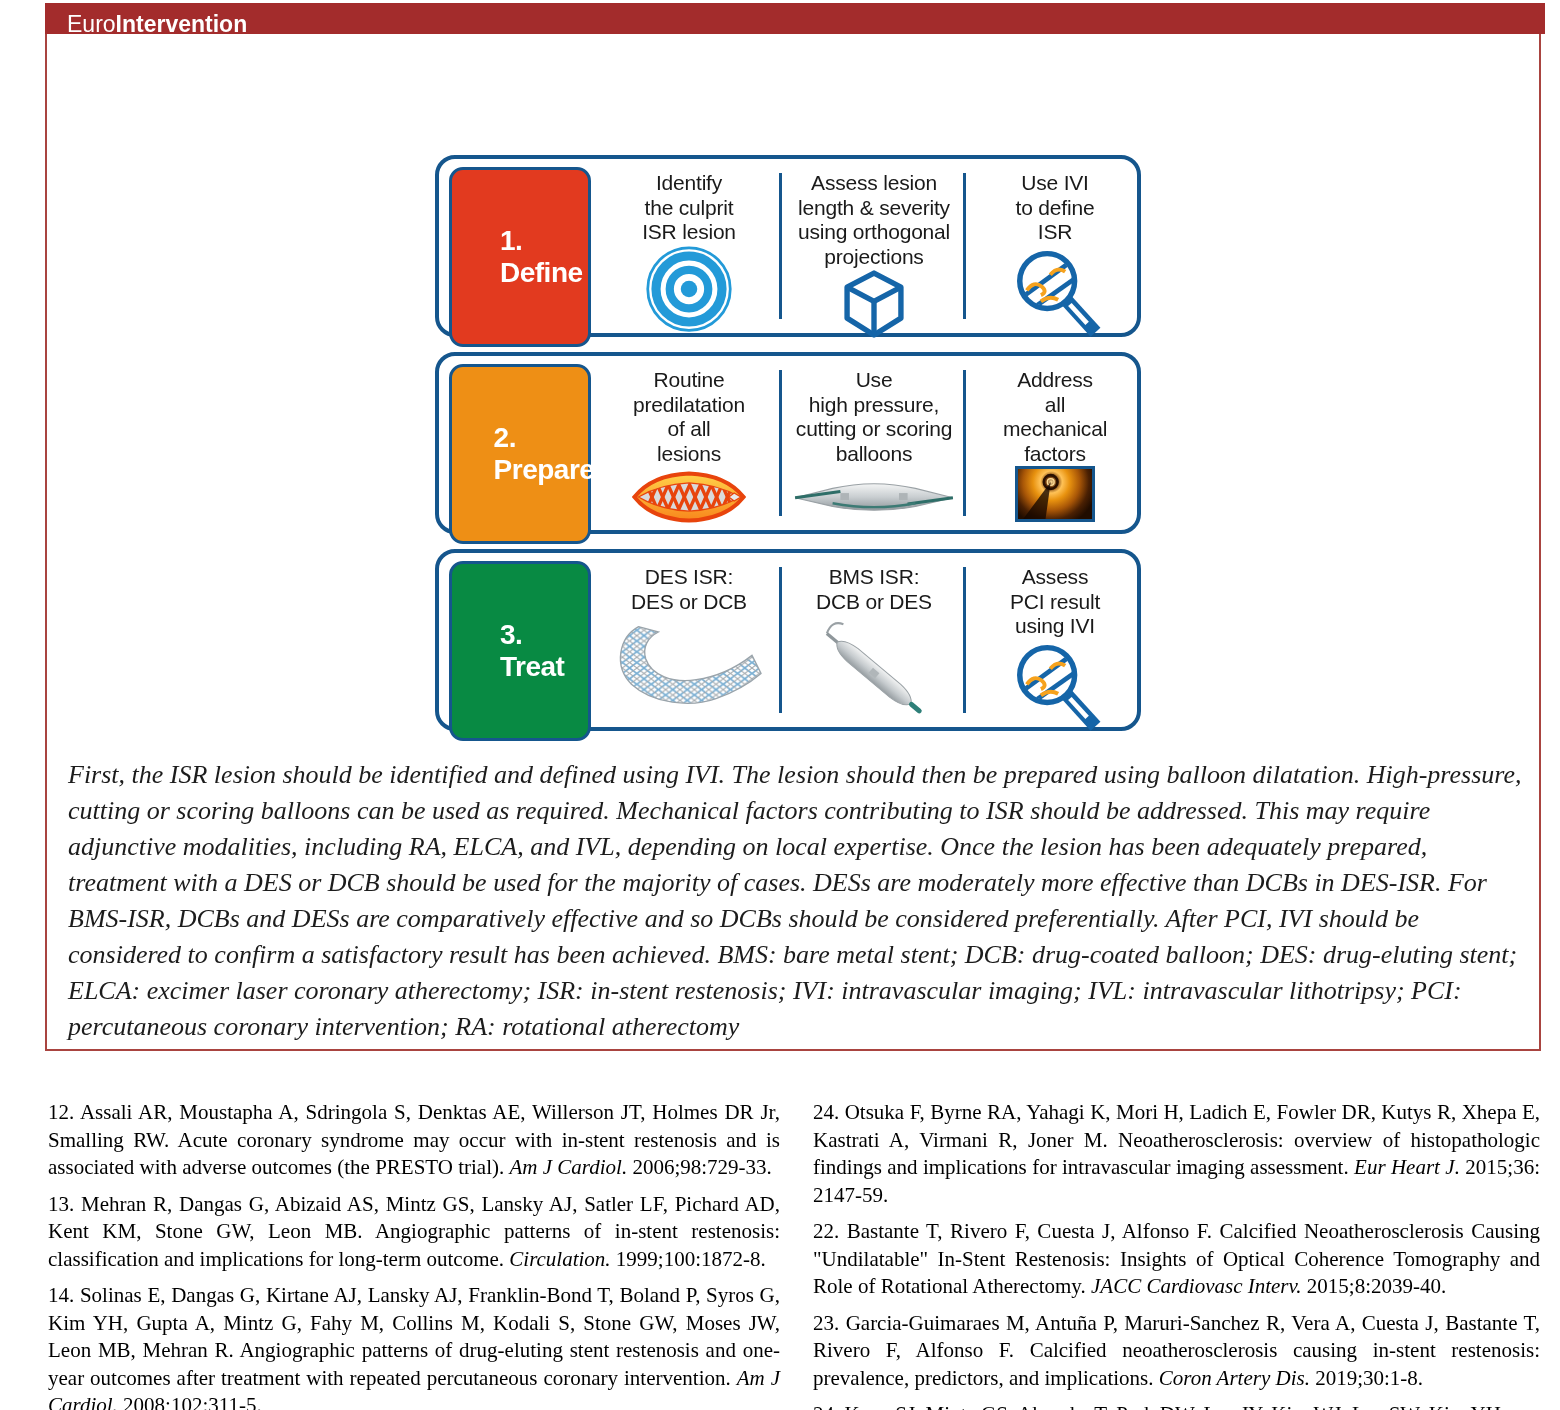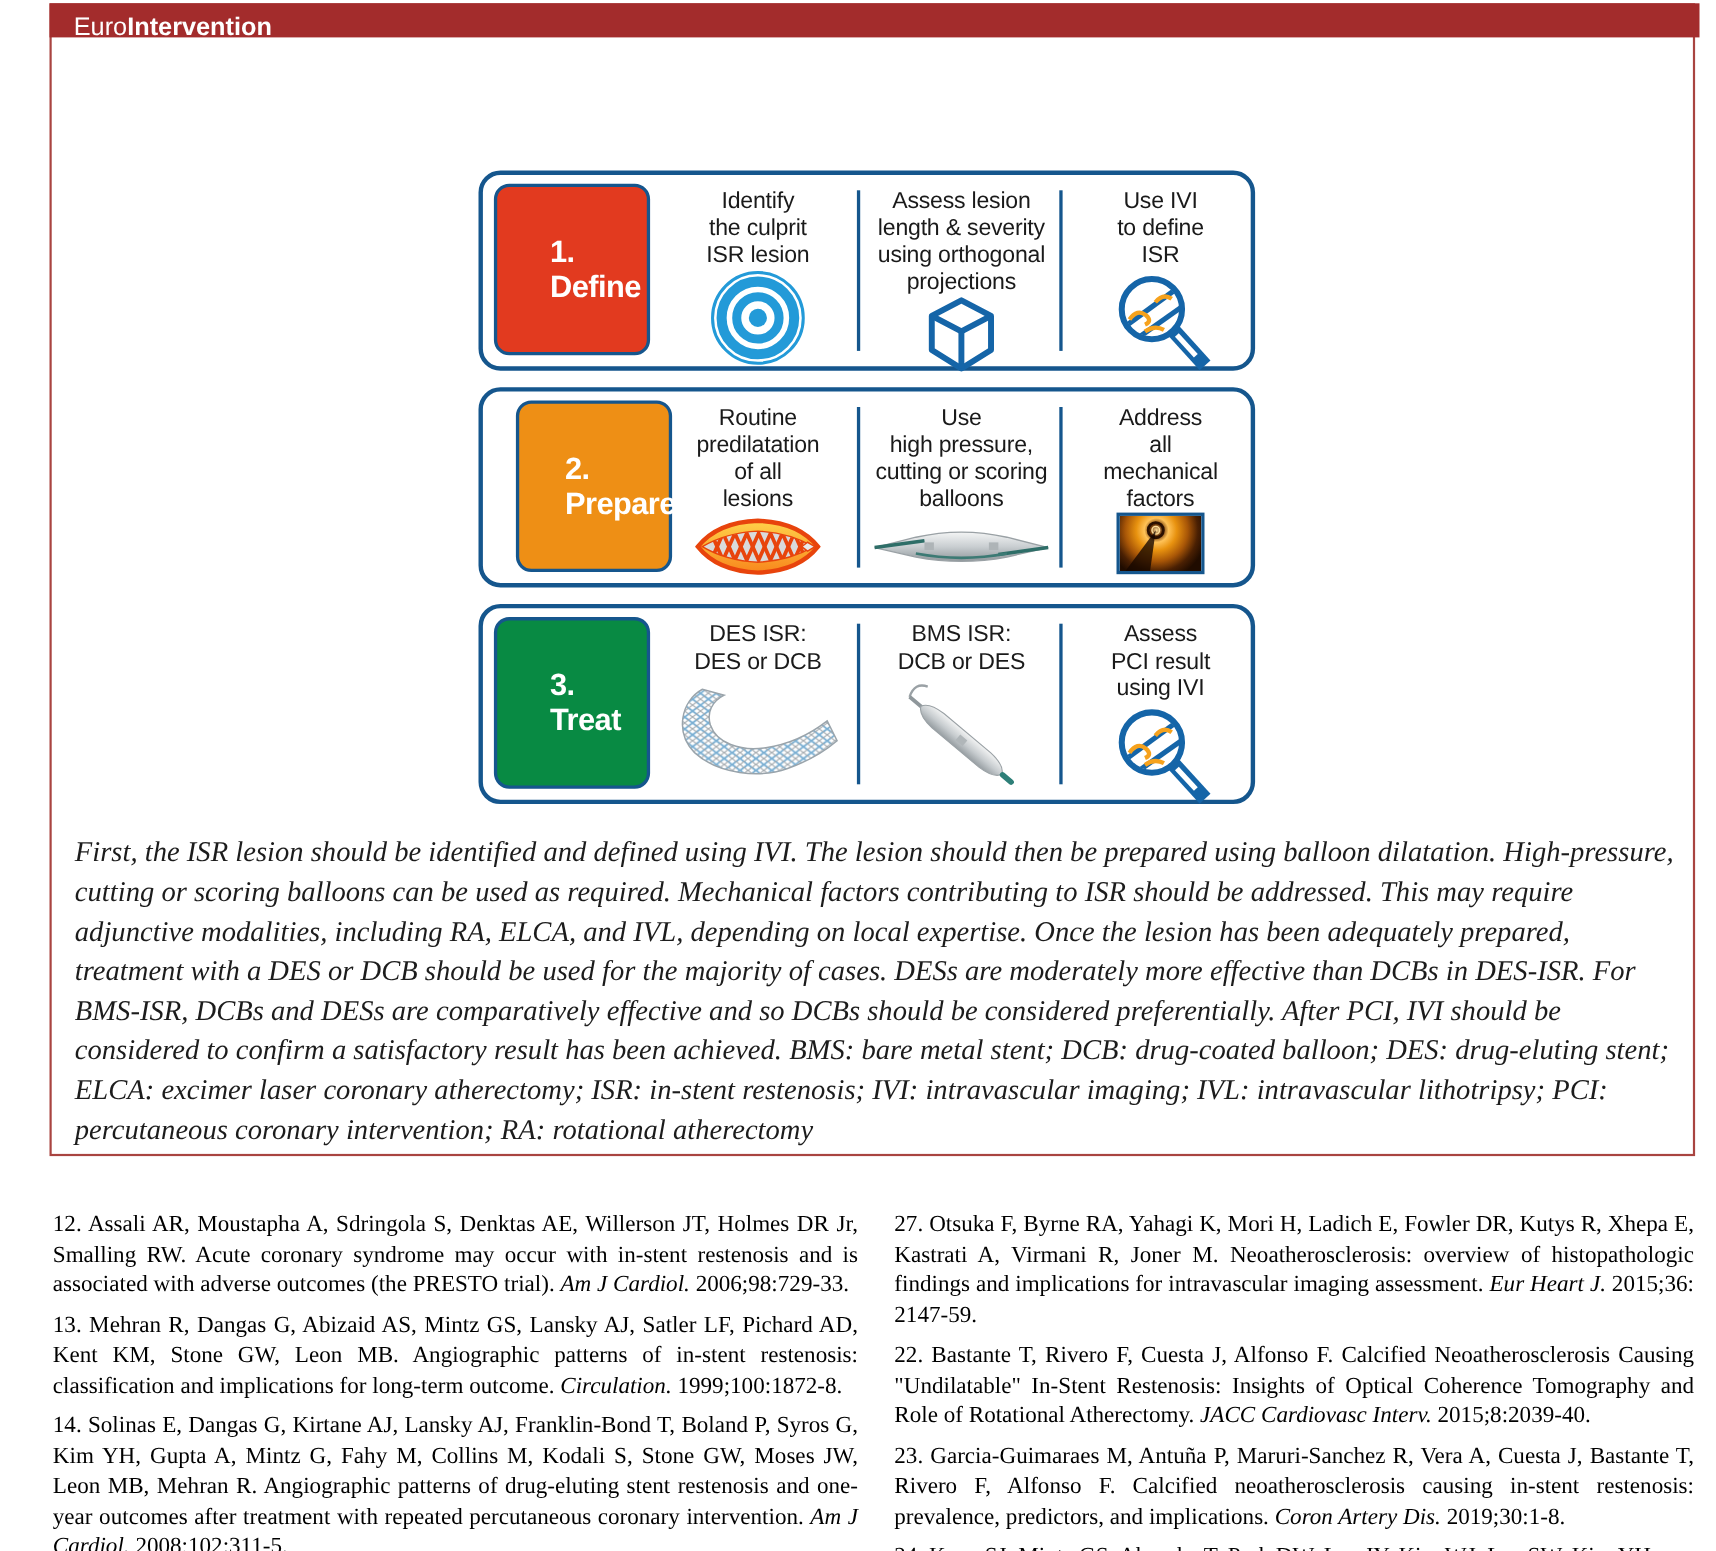--- a/index.html
+++ b/index.html
@@ -14,21 +14,21 @@
   .banner b { font-weight:bold; }
   .page-title { position:absolute; left:21px; top:76px; font-size:29px; font-weight:bold;
                 color:#57575a; letter-spacing:-0.3px; white-space:nowrap; }
   .page-title .t-central { color:#a62b28; font-weight:400; letter-spacing:1px; }
   .page-title .t-illus   { color:#a62b28; font-weight:bold; }
 
   
   .row { position:absolute; left:388px; width:706px; height:182px; background:#fff;
          border:4px solid #15568d; border-radius:20px; }
   .row1 { top:150px; } .row2 { top:347px; } .row3 { top:544px; }
-  .stage-box { position:absolute; left:10px; top:8px; width:142px; height:156px;
+  .stage-box { position:absolute; left:10px; top:8px; width:142px; height:180px;
                border:3px solid #15568d; border-radius:14px; display:flex;
                align-items:center; justify-content:center; color:#fff;
                font-weight:bold; font-size:28px; letter-spacing:-0.5px;padding-left:48px; }
   .divider { position:absolute; top:14px; bottom:14px; width:3px; background:#15568d; }
   .div-a { left:340px; } .div-b { left:524px; }
   .cell { position:absolute; top:6px; bottom:8px; display:flex; flex-direction:column; align-items:center; }
   .cell-1 { left:160px; width:180px; }
   .cell-2 { left:346px; width:178px; }
   .cell-3 { left:530px; width:172px; }
   .cell-text { font-size:21px; line-height:24.5px; text-align:center; white-space:pre-line;
@@ -114,21 +114,21 @@
             <path d="M24 58 q9 -13 19 -5 q8 7 -1 11" fill="none" stroke="#f6a21d" stroke-width="5"></path>
             <path d="M54 38 q9 -11 19 -4" fill="none" stroke="#f6a21d" stroke-width="5"></path>
             <path d="M42 72 q11 -8 22 -2" fill="none" stroke="#f6a21d" stroke-width="5"></path>
           </g>
         </svg>
       </div>
     </div>
   </div>
 
   <div class="row row2">
-    <div class="stage-box" style="background: rgb(238, 143, 21); margin-left: 20px;">2. Prepare</div>
+    <div class="stage-box" style="background: rgb(238, 143, 21);">2. Prepare</div>
     <div class="divider div-a"></div>
     <div class="divider div-b"></div>
 
     <div class="cell cell-1">
       <div class="cell-text">Routine
 predilatation
 of all
 lesions</div>
       <div class="cell-icon">
         <svg width="128" height="62" viewBox="0 0 170 92">
@@ -278,17 +278,17 @@
   <div class="caption">First, the ISR lesion should be identified and defined using IVI. The lesion should then be prepared using balloon dilatation. High-pressure, cutting or scoring balloons can be used as required. Mechanical factors contributing to ISR should be addressed. This may require adjunctive modalities, including RA, ELCA, and IVL, depending on local expertise. Once the lesion has been adequately prepared, treatment with a DES or DCB should be used for the majority of cases. DESs are moderately more effective than DCBs in DES-ISR. For BMS-ISR, DCBs and DESs are comparatively effective and so DCBs should be considered preferentially. After PCI, IVI should be considered to confirm a satisfactory result has been achieved. BMS: bare metal stent; DCB: drug-coated balloon; DES: drug-eluting stent; ELCA: excimer laser coronary atherectomy; ISR: in-stent restenosis; IVI: intravascular imaging; IVL: intravascular lithotripsy; PCI: percutaneous coronary intervention; RA: rotational atherectomy</div>
 </div>
 
 <div class="refs refs-left">
   <p class="ref"><span>12. Assali AR, Moustapha A, Sdringola S, Denktas AE, Willerson JT, Holmes DR Jr, Smalling RW. Acute coronary syndrome may occur with in-stent restenosis and is associated with adverse outcomes (the PRESTO trial). </span><i>Am J Cardiol.</i><span> 2006;98:729-33.</span></p>
   <p class="ref"><span>13. Mehran R, Dangas G, Abizaid AS, Mintz GS, Lansky AJ, Satler LF, Pichard AD, Kent KM, Stone GW, Leon MB. Angiographic patterns of in-stent restenosis: classification and implications for long-term outcome. </span><i>Circulation.</i><span> 1999;100:1872-8.</span></p>
   <p class="ref"><span>14. Solinas E, Dangas G, Kirtane AJ, Lansky AJ, Franklin-Bond T, Boland P, Syros G, Kim YH, Gupta A, Mintz G, Fahy M, Collins M, Kodali S, Stone GW, Moses JW, Leon MB, Mehran R. Angiographic patterns of drug-eluting stent restenosis and one-year outcomes after treatment with repeated percutaneous coronary intervention. </span><i>Am J Cardiol.</i><span> 2008;102:311-5.</span></p>
 </div>
 
 <div class="refs refs-right">
-  <p class="ref"><span>27. Otsuka F, Byrne RA, Yahagi K, Mori H, Ladich E, Fowler DR, Kutys R, Xhepa E, Kastrati A, Virmani R, Joner M. Neoatherosclerosis: overview of histopathologic findings and implications for intravascular imaging assessment. </span><i>Eur Heart J.</i><span> 2015;36: 2147-59.</span></p>
+  <p class="ref"><span>24. Otsuka F, Byrne RA, Yahagi K, Mori H, Ladich E, Fowler DR, Kutys R, Xhepa E, Kastrati A, Virmani R, Joner M. Neoatherosclerosis: overview of histopathologic findings and implications for intravascular imaging assessment. </span><i>Eur Heart J.</i><span> 2015;36: 2147-59.</span></p>
   <p class="ref"><span>22. Bastante T, Rivero F, Cuesta J, Alfonso F. Calcified Neoatherosclerosis Causing "Undilatable" In-Stent Restenosis: Insights of Optical Coherence Tomography and Role of Rotational Atherectomy. </span><i>JACC Cardiovasc Interv.</i><span> 2015;8:2039-40.</span></p>
   <p class="ref"><span>23. Garcia-Guimaraes M, Antuña P, Maruri-Sanchez R, Vera A, Cuesta J, Bastante T, Rivero F, Alfonso F. Calcified neoatherosclerosis causing in-stent restenosis: prevalence, predictors, and implications. </span><i>Coron Artery Dis.</i><span> 2019;30:1-8.</span></p>
   <p class="ref"><span>24. Kang SJ, Mintz GS, Akasaka T, Park DW, Lee JY, Kim WJ, Lee SW, Kim YH</span><i></i><span></span></p>
 </div>
 
 </body></html>

